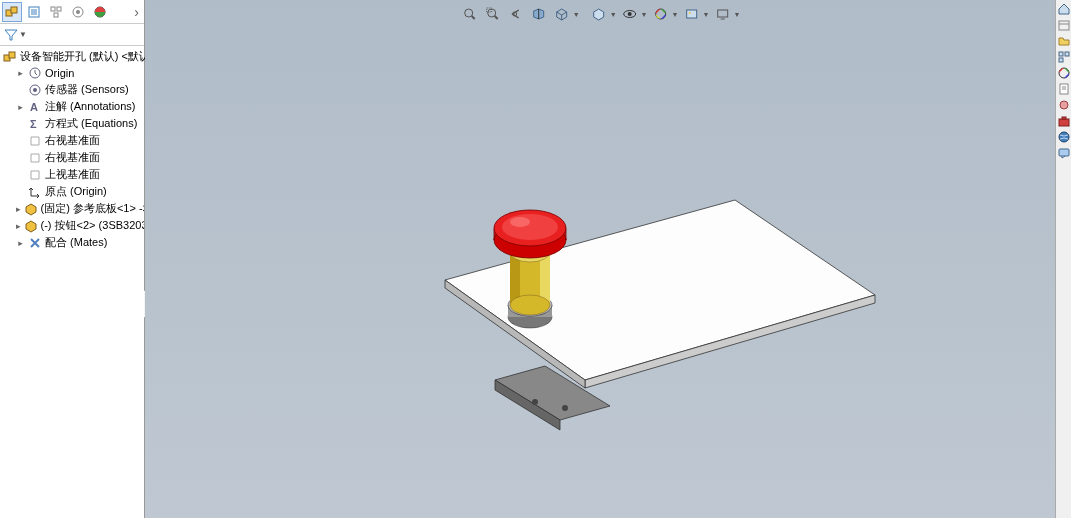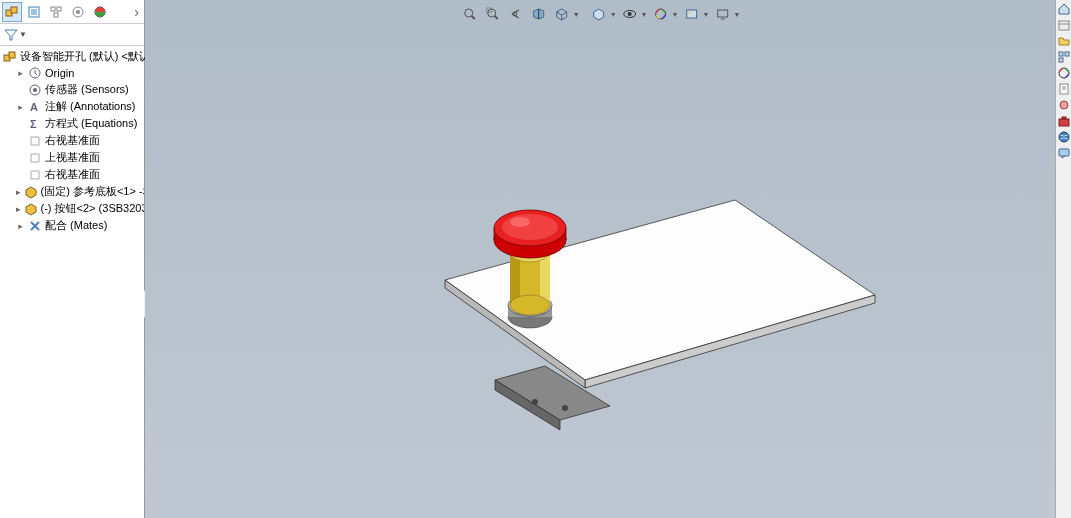--- a/index.html
+++ b/index.html
@@ -144,31 +144,39 @@
           <path d="M3 3 L11 3 L11 11 L3 11 Z" fill="none" stroke="#aaa"></path>
         </svg>
       <span class="tree-label">右视基准面</span>
     </div>
 
     <div class="tree-item l1">
       <span class="expander empty"></span>
       <svg class="tree-icon" viewBox="0 0 14 14">
           <path d="M3 3 L11 3 L11 11 L3 11 Z" fill="none" stroke="#aaa"></path>
         </svg>
+      <span class="tree-label">右视基准面</span>
+    </div>
+
+    <div class="tree-item l1">
+      <span class="expander empty"></span>
+      <svg class="tree-icon" viewBox="0 0 14 14">
+          <path d="M3 3 L11 3 L11 11 L3 11 Z" fill="none" stroke="#aaa"></path>
+        </svg>
       <span class="tree-label">上视基准面</span>
     </div>
 
     <div class="tree-item l1">
       <span class="expander empty"></span>
       <svg class="tree-icon" viewBox="0 0 14 14">
-          <path d="M3 3 L11 3 L11 11 L3 11 Z" fill="none" stroke="#aaa"></path>
-        </svg>
-      <span class="tree-label">右视基准面</span>
-    </div>
-
+          <path d="M3 11 L3 3 M3 11 L11 11" fill="none" stroke="#333"></path>
+          <path d="M3 3 L1 5 M3 3 L5 5 M11 11 L9 9 M11 11 L9 13" fill="none" stroke="#333"></path>
+        </svg>
+      <span class="tree-label">原点 (Origin)</span>
+    </div>
 
     <div class="tree-item l1">
       <span class="expander">▸</span>
       <svg class="tree-icon" viewBox="0 0 14 14">
           <path d="M2 5 L7 2 L12 5 L12 10 L7 13 L2 10 Z" fill="#f0c040" stroke="#806020"></path>
         </svg>
       <span class="tree-label">(固定) 参考底板&lt;1&gt; -&gt; (默</span>
     </div>
 
     <div class="tree-item l1">

